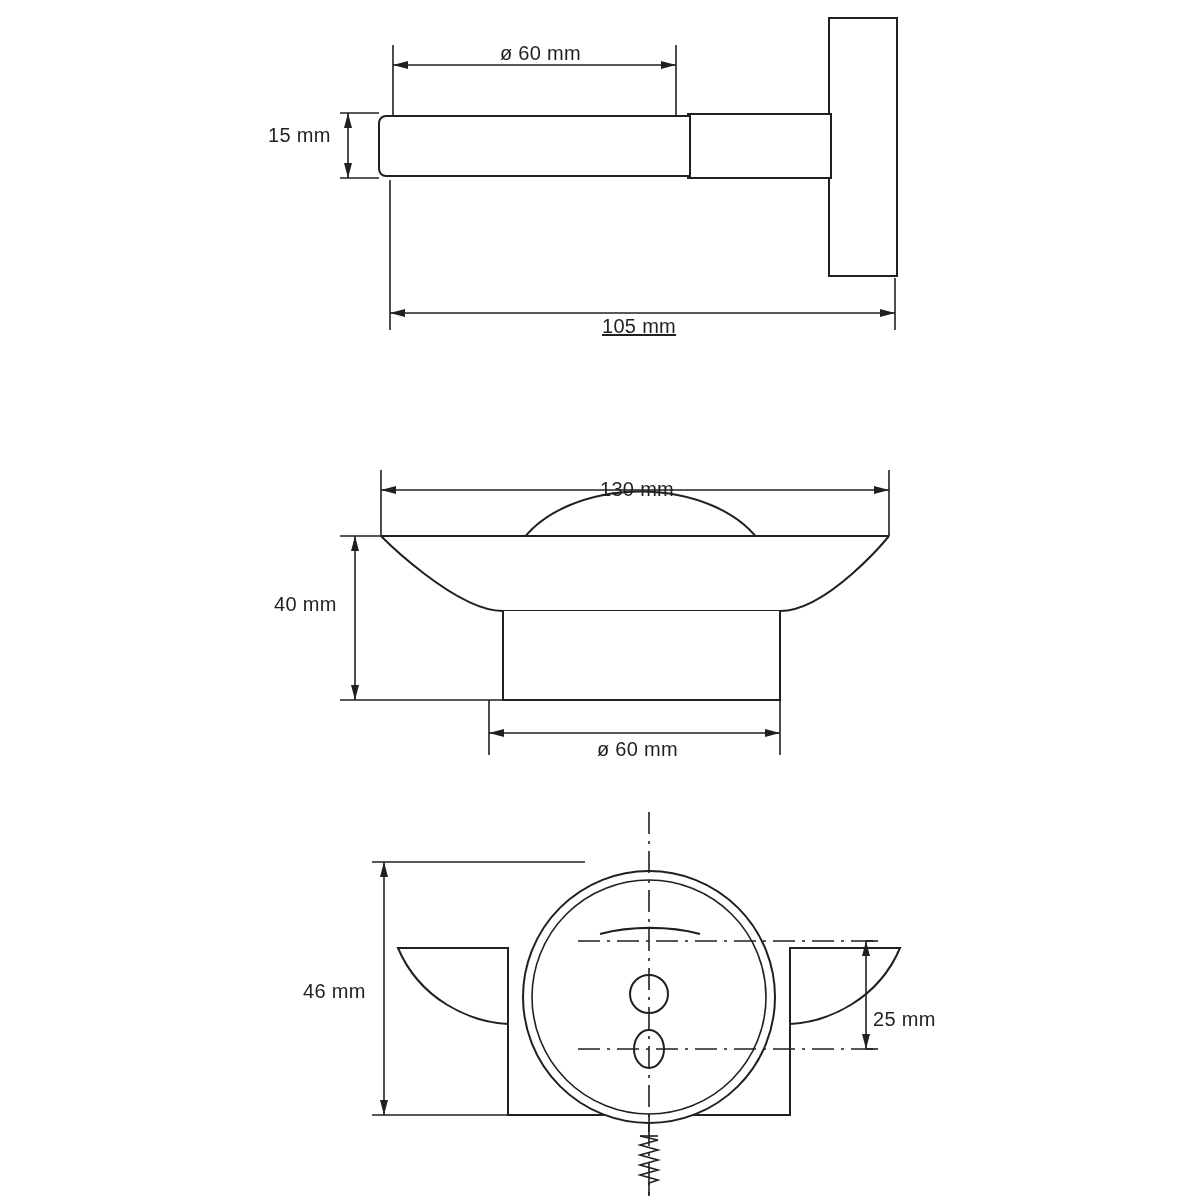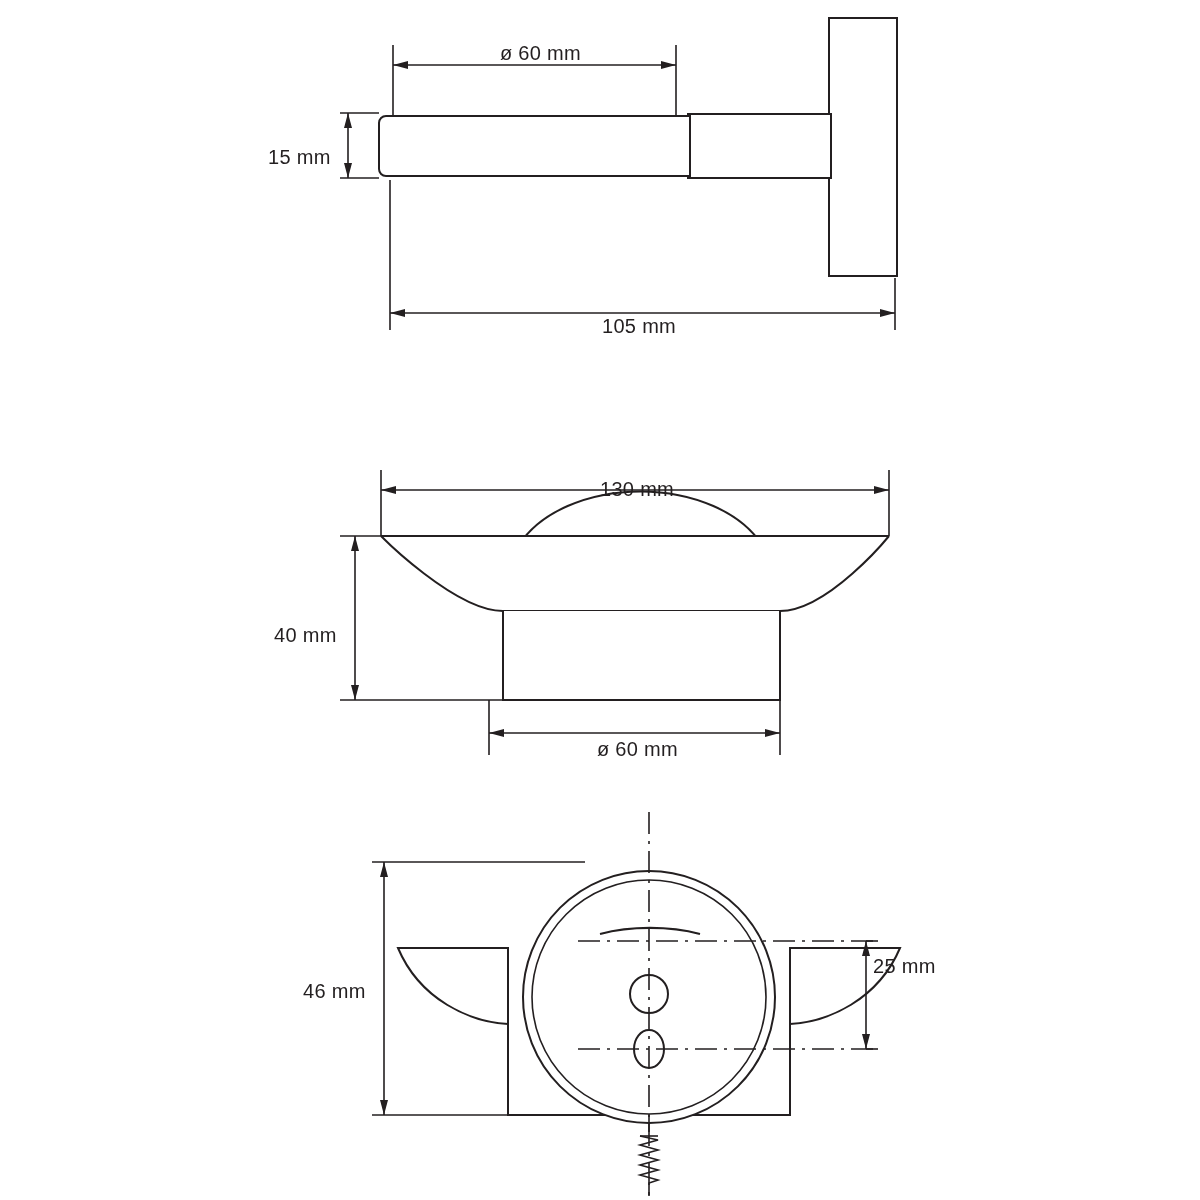--- a/index.html
+++ b/index.html
@@ -167,23 +167,23 @@
 
       <line class="dim" x1="866" y1="941" x2="878" y2="941"></line>
       <line class="dim" x1="866" y1="1049" x2="878" y2="1049"></line>
       <line class="dim" x1="866" y1="941" x2="866" y2="1049"></line>
       <path d="M 866 941 L 862 956 L 870 956 Z" fill="#231f20"></path>
       <path d="M 866 1049 L 862 1034 L 870 1034 Z" fill="#231f20"></path>
     </g>
   </svg>
 
   <div class="dimtext" style="left:500px; top:42px;">ø 60 mm</div>
-  <div class="dimtext" style="left:268px; top:146px;">15 mm</div>
-  <div class="dimtext" style="left:602px; top:315px;">105 mm</div>
+  <div class="dimtext" style="left:268px; top:124px;">15 mm</div>
+  <div class="dimtext" style="left:602px; top:315px;text-decoration:underline;">105 mm</div>
 
   <div class="dimtext" style="left:600px; top:478px;">130 mm</div>
-  <div class="dimtext" style="left:274px; top:624px;">40 mm</div>
+  <div class="dimtext" style="left:274px; top:593px;">40 mm</div>
   <div class="dimtext" style="left:597px; top:738px;">ø 60 mm</div>
 
   <div class="dimtext" style="left:303px; top:980px;">46 mm</div>
-  <div class="dimtext" style="left:873px; top:955px;">25 mm</div>
+  <div class="dimtext" style="left:873px; top:1008px;">25 mm</div>
 
 </div>
 
 </body></html>

